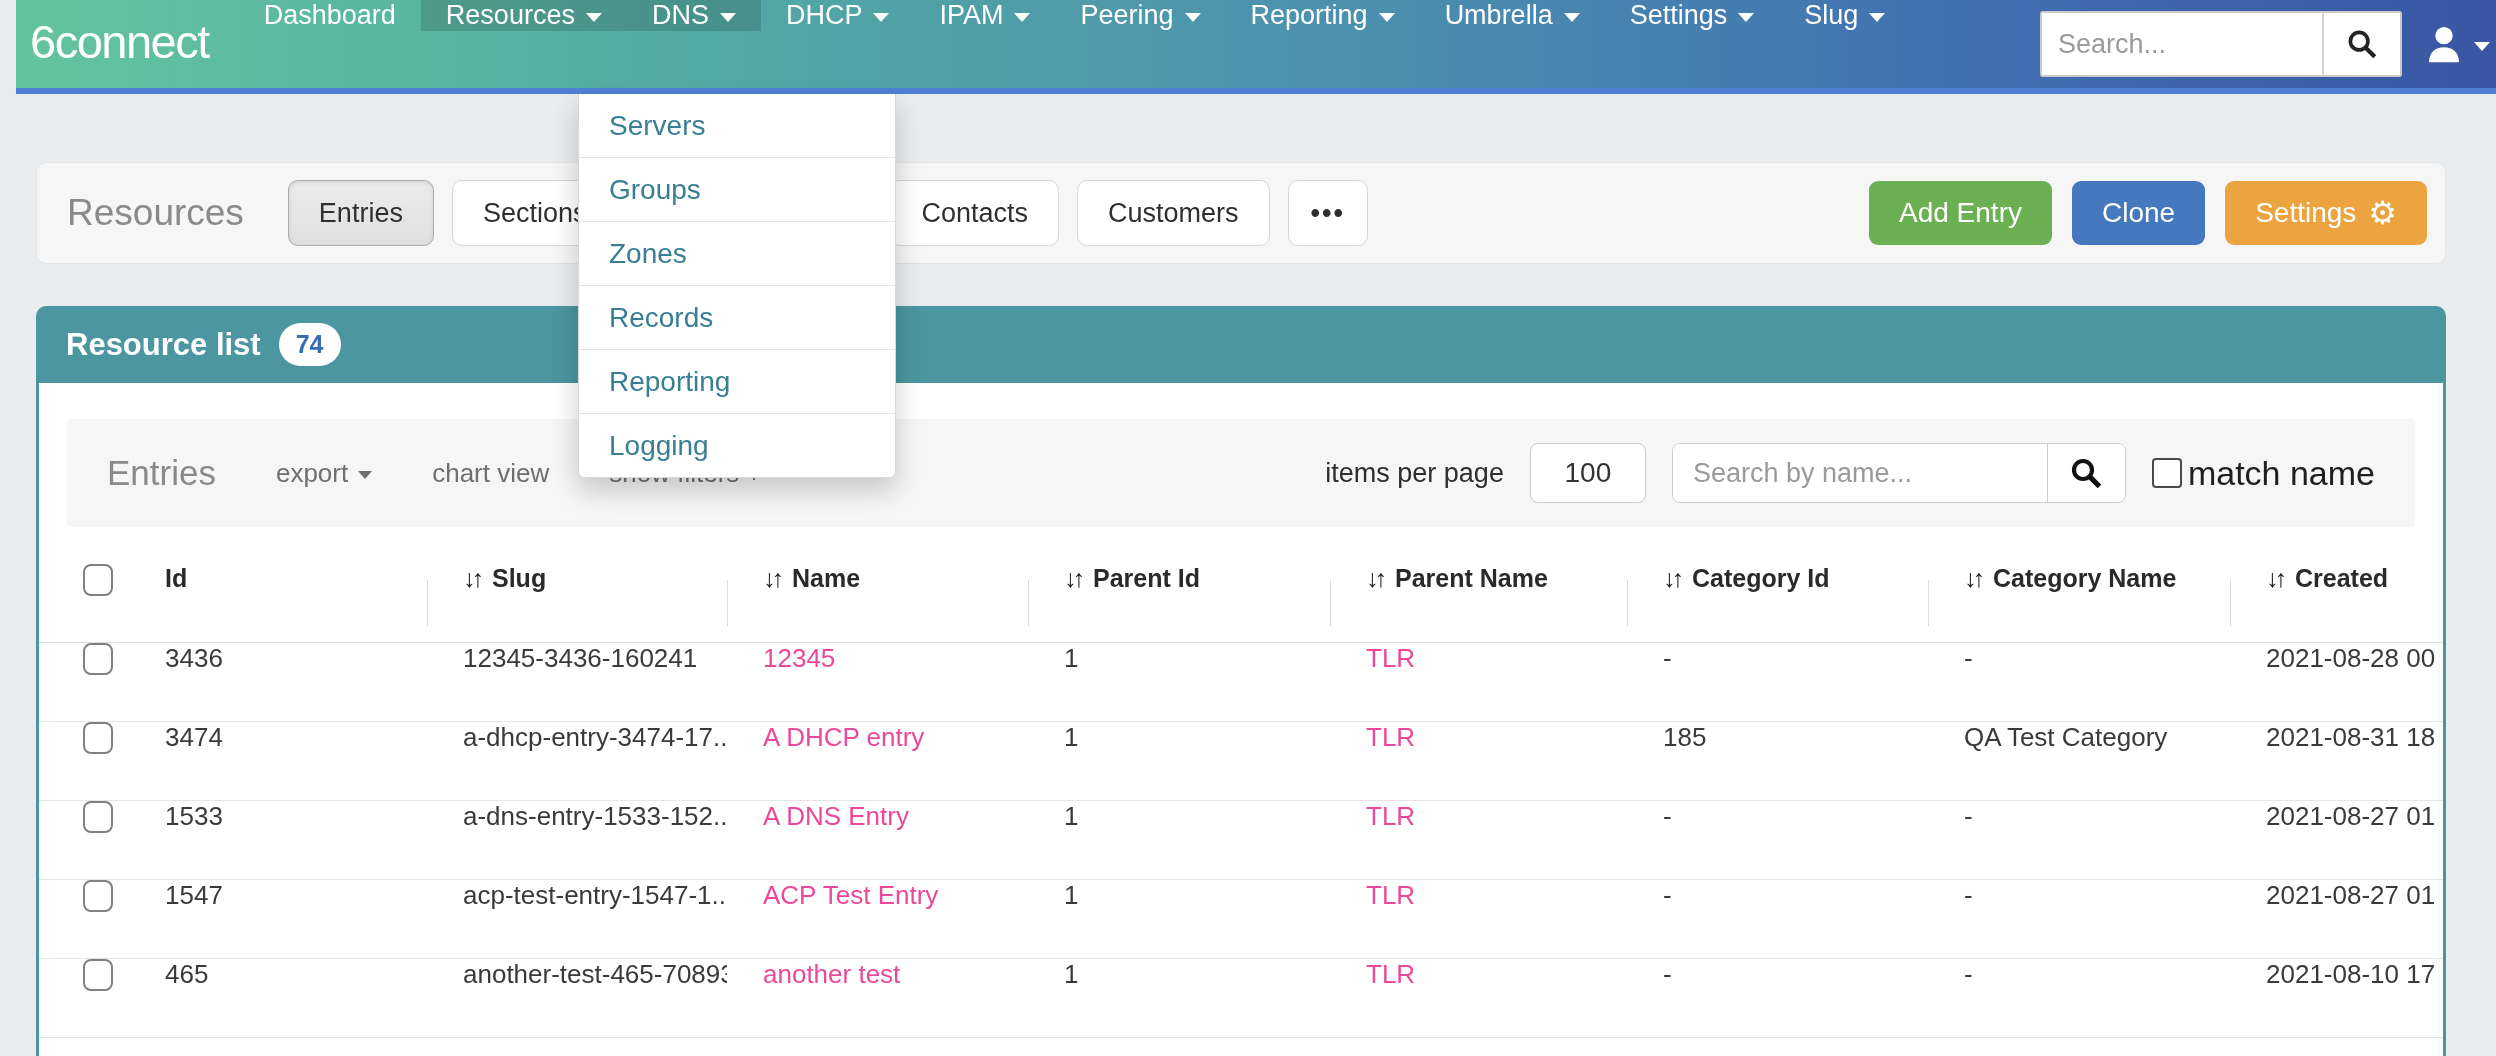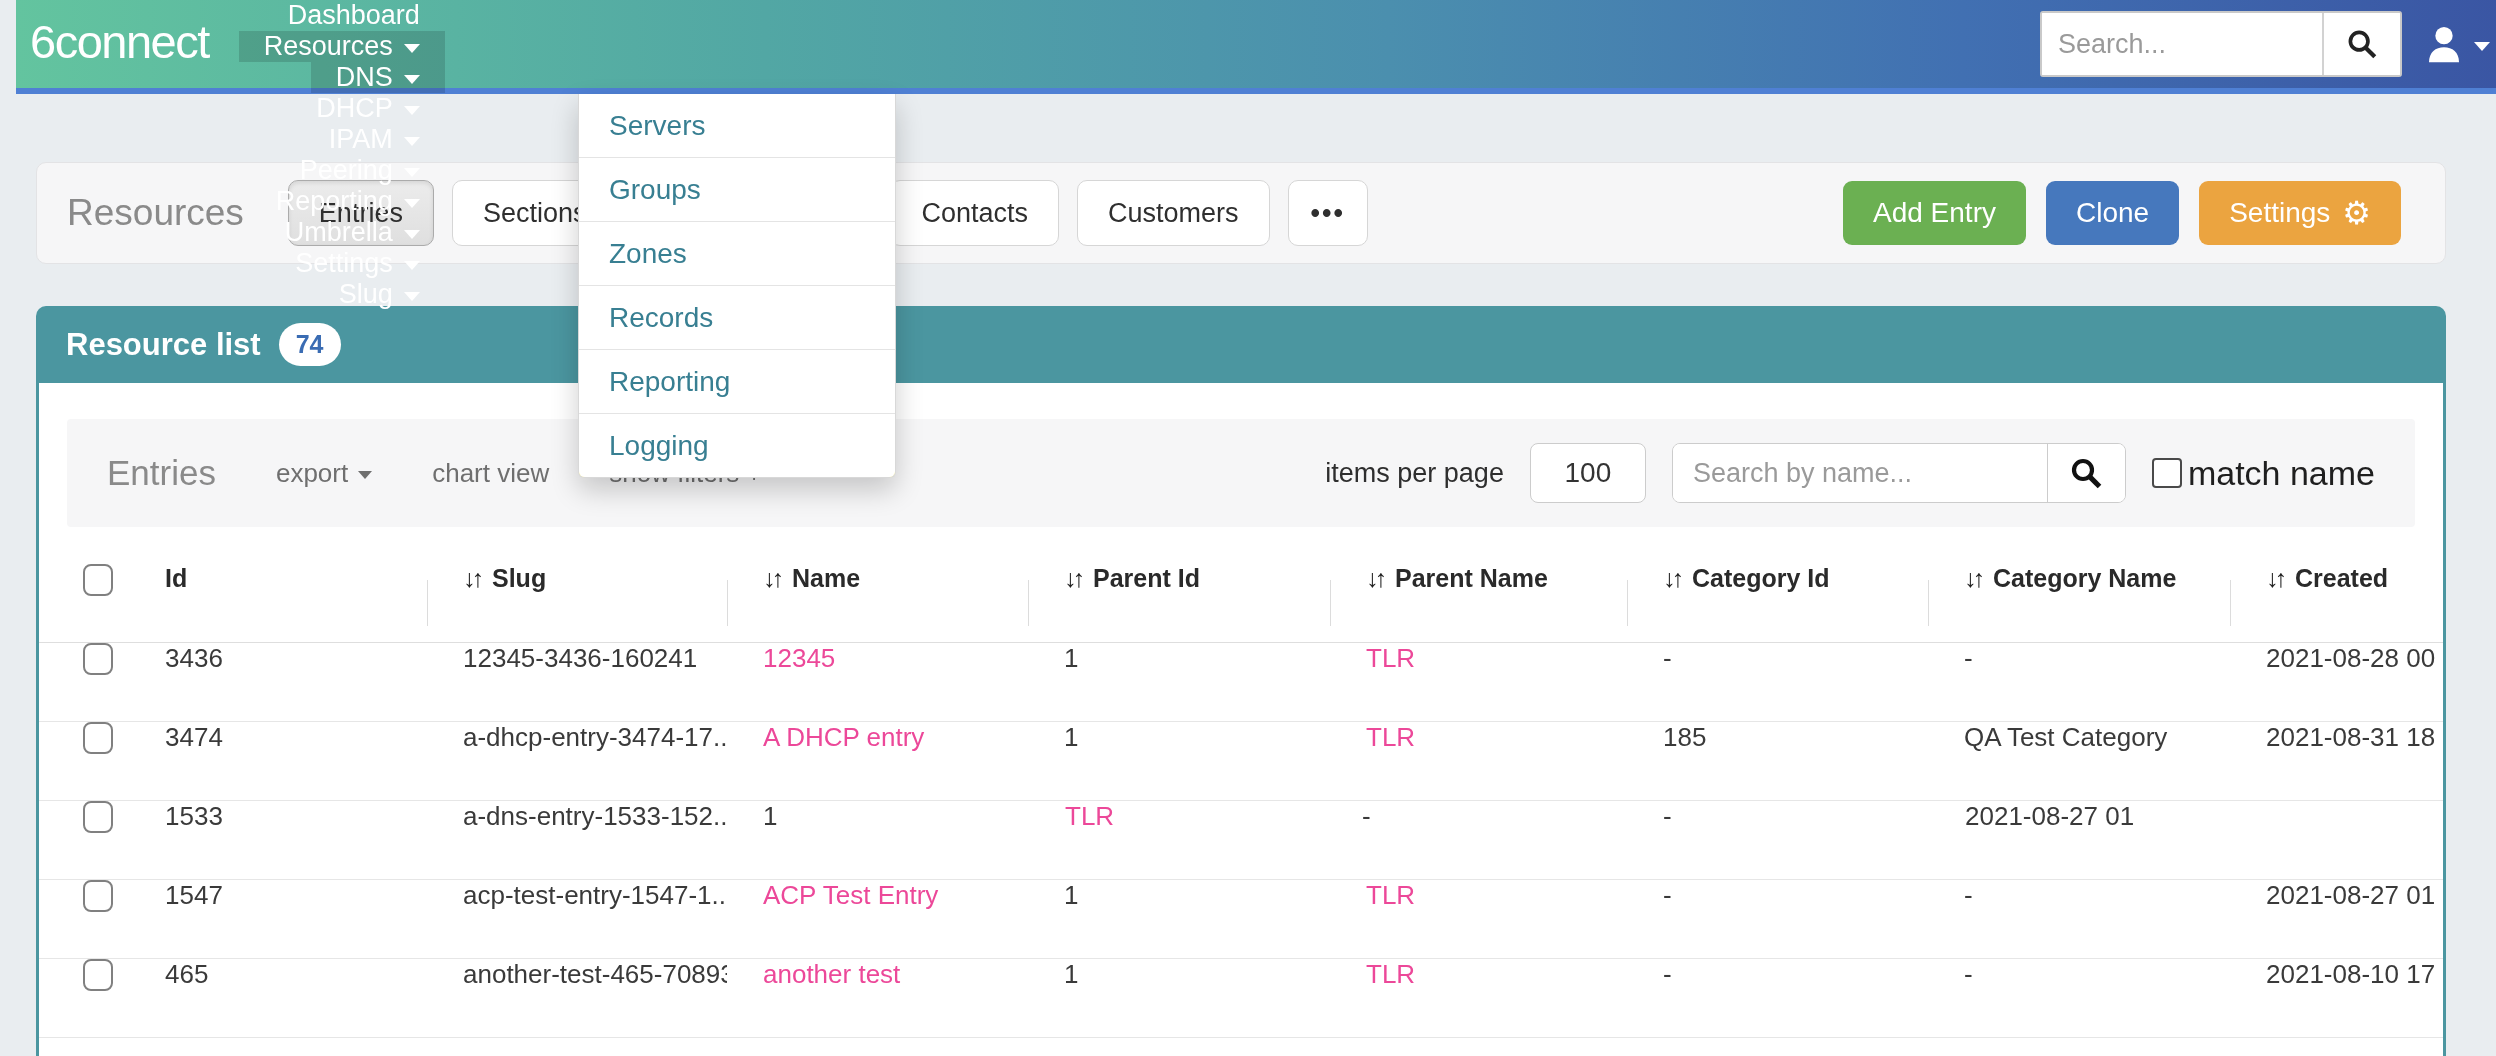--- a/index.html
+++ b/index.html
@@ -8,21 +8,21 @@
     background:#e9edf0;font-family:"Liberation Sans",sans-serif;
     -webkit-font-smoothing:antialiased;
   }
   
   .navbar{
     position:absolute;left:16px;top:0;width:2496px;height:88px;
     background:linear-gradient(90deg,#63c49f 0%,#52a7a4 30%,#4b8fae 55%,#4170b2 78%,#3a55a3 100%);
     border-bottom:6px solid #4f80d4;display:flex;align-items:center;box-sizing:content-box;z-index:10;
   }
   .brand{color:#fff;font-size:47px;font-weight:500;letter-spacing:-1.5px;padding:0 30px 6px 14px;cursor:pointer;}
-  .nav-items{display:flex;height:100%;align-items:flex-end;flex-direction:column;}
+  .nav-items{display:flex;height:100%;align-items:flex-start;}
   .nav-item{display:flex;align-items:center;gap:11px;padding:0 25px;color:#fff;font-size:27px;cursor:pointer;white-space:nowrap;}
   .nav-item.active{background:rgba(0,0,0,0.14);}
   .caret{width:0;height:0;border-left:8px solid transparent;border-right:8px solid transparent;border-top:9px solid #fff;margin-top:4px;}
   .nav-right{margin-left:auto;display:flex;align-items:center;gap:22px;padding-right:22px;}
   .nav-search{display:flex;width:358px;height:62px;background:#fff;border:2px solid #c9c9c9;border-radius:3px;overflow:hidden;}
   .nav-search input{flex:1;border:none;outline:none;font-size:27px;padding:0 16px;color:#555;font-family:inherit;min-width:0;}
   .nav-search input::placeholder{color:#9a9a9a;}
   .nav-search button{width:78px;background:#fff;border:none;border-left:2px solid #d2d2d2;cursor:pointer;display:flex;align-items:center;justify-content:center;}
   .user-menu{display:flex;align-items:center;gap:10px;cursor:pointer;}
   
@@ -38,21 +38,21 @@
     position:absolute;left:36px;top:162px;width:2410px;height:102px;box-sizing:border-box;
     background:#f6f6f7;border:1px solid #e3e3e5;border-radius:10px;
     display:flex;align-items:center;z-index:5;
   }
   .page-title{font-size:37px;color:#8a8a8a;margin:0 44px 0 30px;}
   .tabs{display:flex;align-items:center;gap:18px;}
   .tab{height:66px;padding:0 30px;font-size:27px;color:#2f2f2f;background:#fff;border:1px solid #d6d6d6;border-radius:10px;cursor:pointer;font-family:inherit;white-space:nowrap;}
   .tab.active{background:linear-gradient(#ececec,#dfdfdf);border-color:#ababab;box-shadow:inset 0 2px 4px rgba(0,0,0,0.10);}
   .tab.gap{margin-left:255px;}
   .tab.more{font-weight:bold;letter-spacing:2px;padding:0 22px;}
-  .actions{margin-left:auto;display:flex;align-items:center;gap:20px;margin-right:44px;}
+  .actions{margin-left:auto;display:flex;align-items:center;gap:20px;margin-right:18px;}
   .btn{height:64px;padding:0 30px;border:none;border-radius:9px;color:#fff;font-size:28px;cursor:pointer;font-family:inherit;display:flex;align-items:center;gap:12px;white-space:nowrap;}
   .gear{font-size:32px;line-height:1;}
   
   .panel{position:absolute;left:36px;top:306px;width:2410px;height:750px;background:#4b96a0;border-radius:10px 10px 0 0;z-index:4;}
   .panel-header{height:77px;display:flex;align-items:center;color:#fff;}
   .panel-title{font-size:31px;font-weight:bold;margin-left:30px;}
   .badge{margin-left:18px;background:#fff;color:#3a6cb3;font-size:25px;font-weight:bold;border-radius:999px;padding:7px 17px;}
   .panel-body{position:absolute;left:3px;right:3px;top:77px;bottom:0;background:#fff;overflow:hidden;}
   
   .toolbar{margin:36px 28px 0;height:108px;background:#f6f6f7;border-radius:4px;display:flex;align-items:center;}
@@ -284,20 +284,23 @@
           <div class="cell c6">185</div>
           <div class="cell c7">QA Test Category</div>
           <div class="cell c8">2021-08-31 18</div>
         </div>
         <div class="trow">
           <div class="cell c0">
             <input type="checkbox" class="rowcheck" style="">
           </div>
           <div class="cell c1">1533</div>
           <div class="cell c2">a-dns-entry-1533-152...</div>
+          <div class="cell c3">
+            <a class="cell-link">A DNS Entry</a>
+          </div>
           <div class="cell c4">1</div>
           <div class="cell c5">
             <a class="cell-link">TLR</a>
           </div>
           <div class="cell c6">-</div>
           <div class="cell c7">-</div>
           <div class="cell c8">2021-08-27 01</div>
         </div>
         <div class="trow">
           <div class="cell c0">

